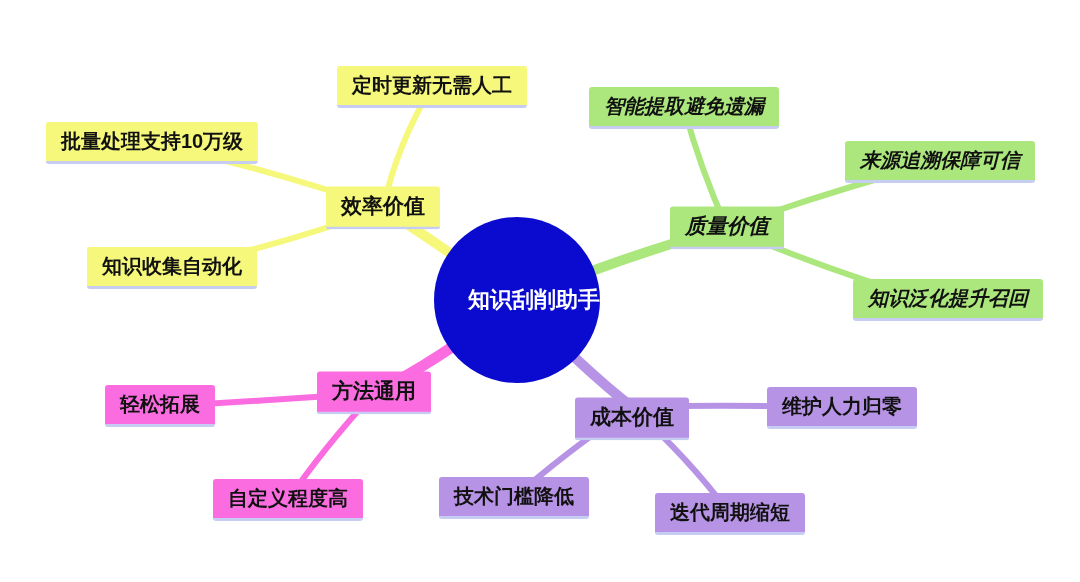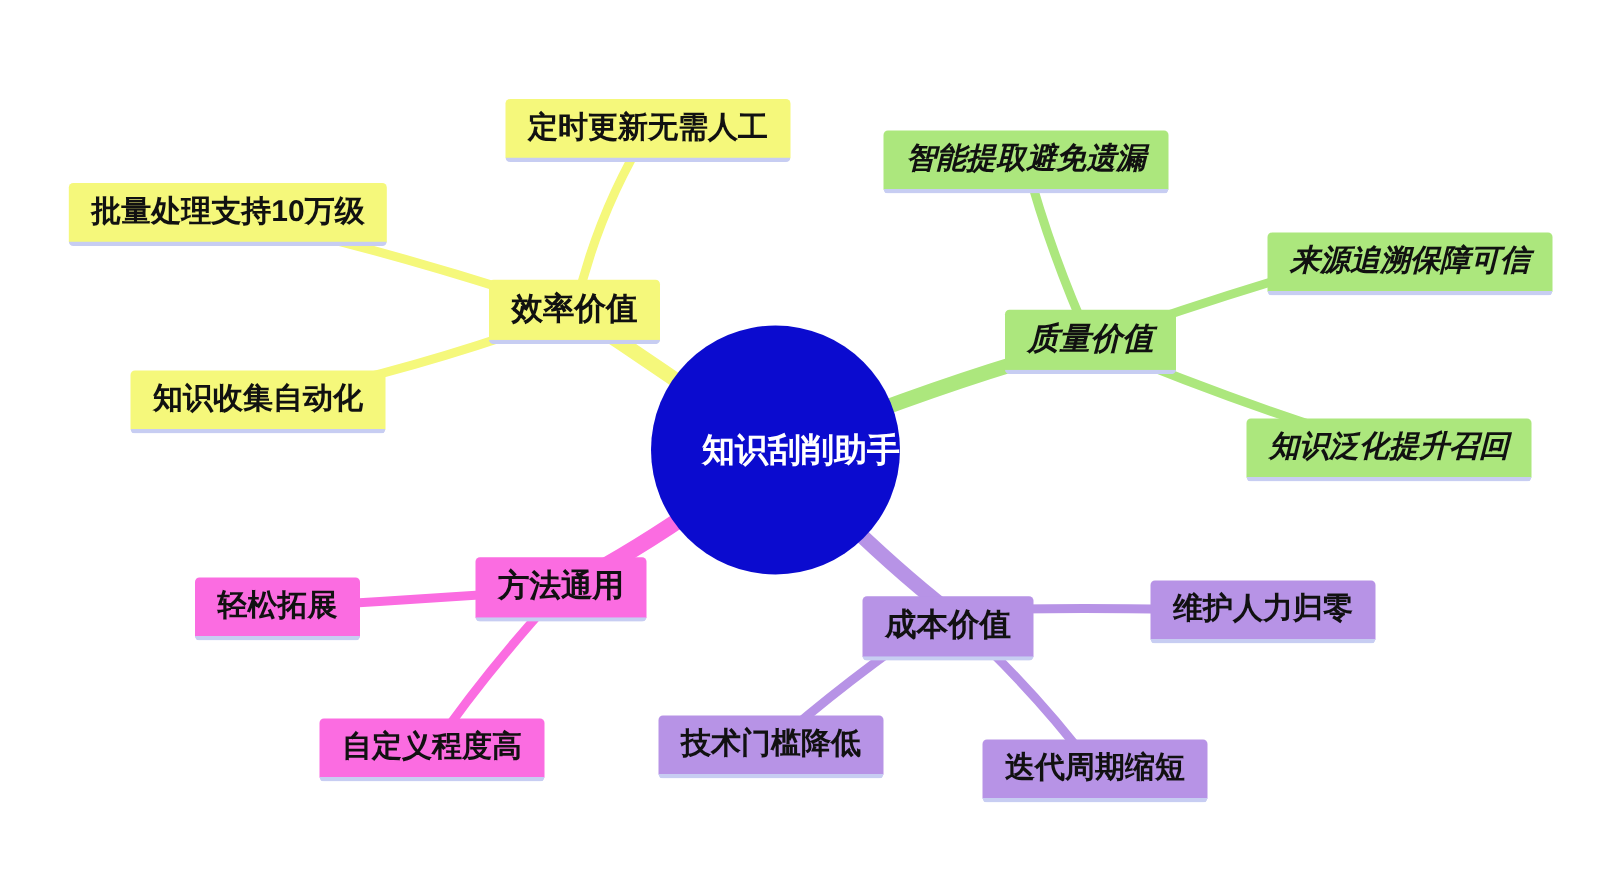--- a/index.html
+++ b/index.html
@@ -95,31 +95,31 @@
   <div class="node bg-efficiency" style="left:172px; top:268px;">
     <span>知识收集自动化</span>
   </div>
 
   <div class="node branch bg-quality" style="left:727px; top:228px;text-align:center;">
     <span>质量价值</span>
   </div>
   <div class="node bg-quality" style="left:684px; top:108px;">
     <span>智能提取避免遗漏</span>
   </div>
-  <div class="node bg-quality" style="left:940px; top:176px;">
+  <div class="node bg-quality" style="left:940px; top:162px;">
     <span>来源追溯保障可信</span>
   </div>
-  <div class="node bg-quality" style="left:926px; top:300px;">
+  <div class="node bg-quality" style="left:948px; top:300px;">
     <span>知识泛化提升召回</span>
   </div>
 
   <div class="node branch bg-method" style="left:374px; top:393px;">
     <span>方法通用</span>
   </div>
-  <div class="node bg-method" style="left:185px; top:406px;">
+  <div class="node bg-method" style="left:160px; top:406px;">
     <span>轻松拓展</span>
   </div>
   <div class="node bg-method" style="left:288px; top:500px;">
     <span>自定义程度高</span>
   </div>
 
   <div class="node branch bg-cost" style="left:632px; top:407px;margin-top:12px;">
     <span>成本价值</span>
   </div>
   <div class="node bg-cost" style="left:842px; top:408px;">

